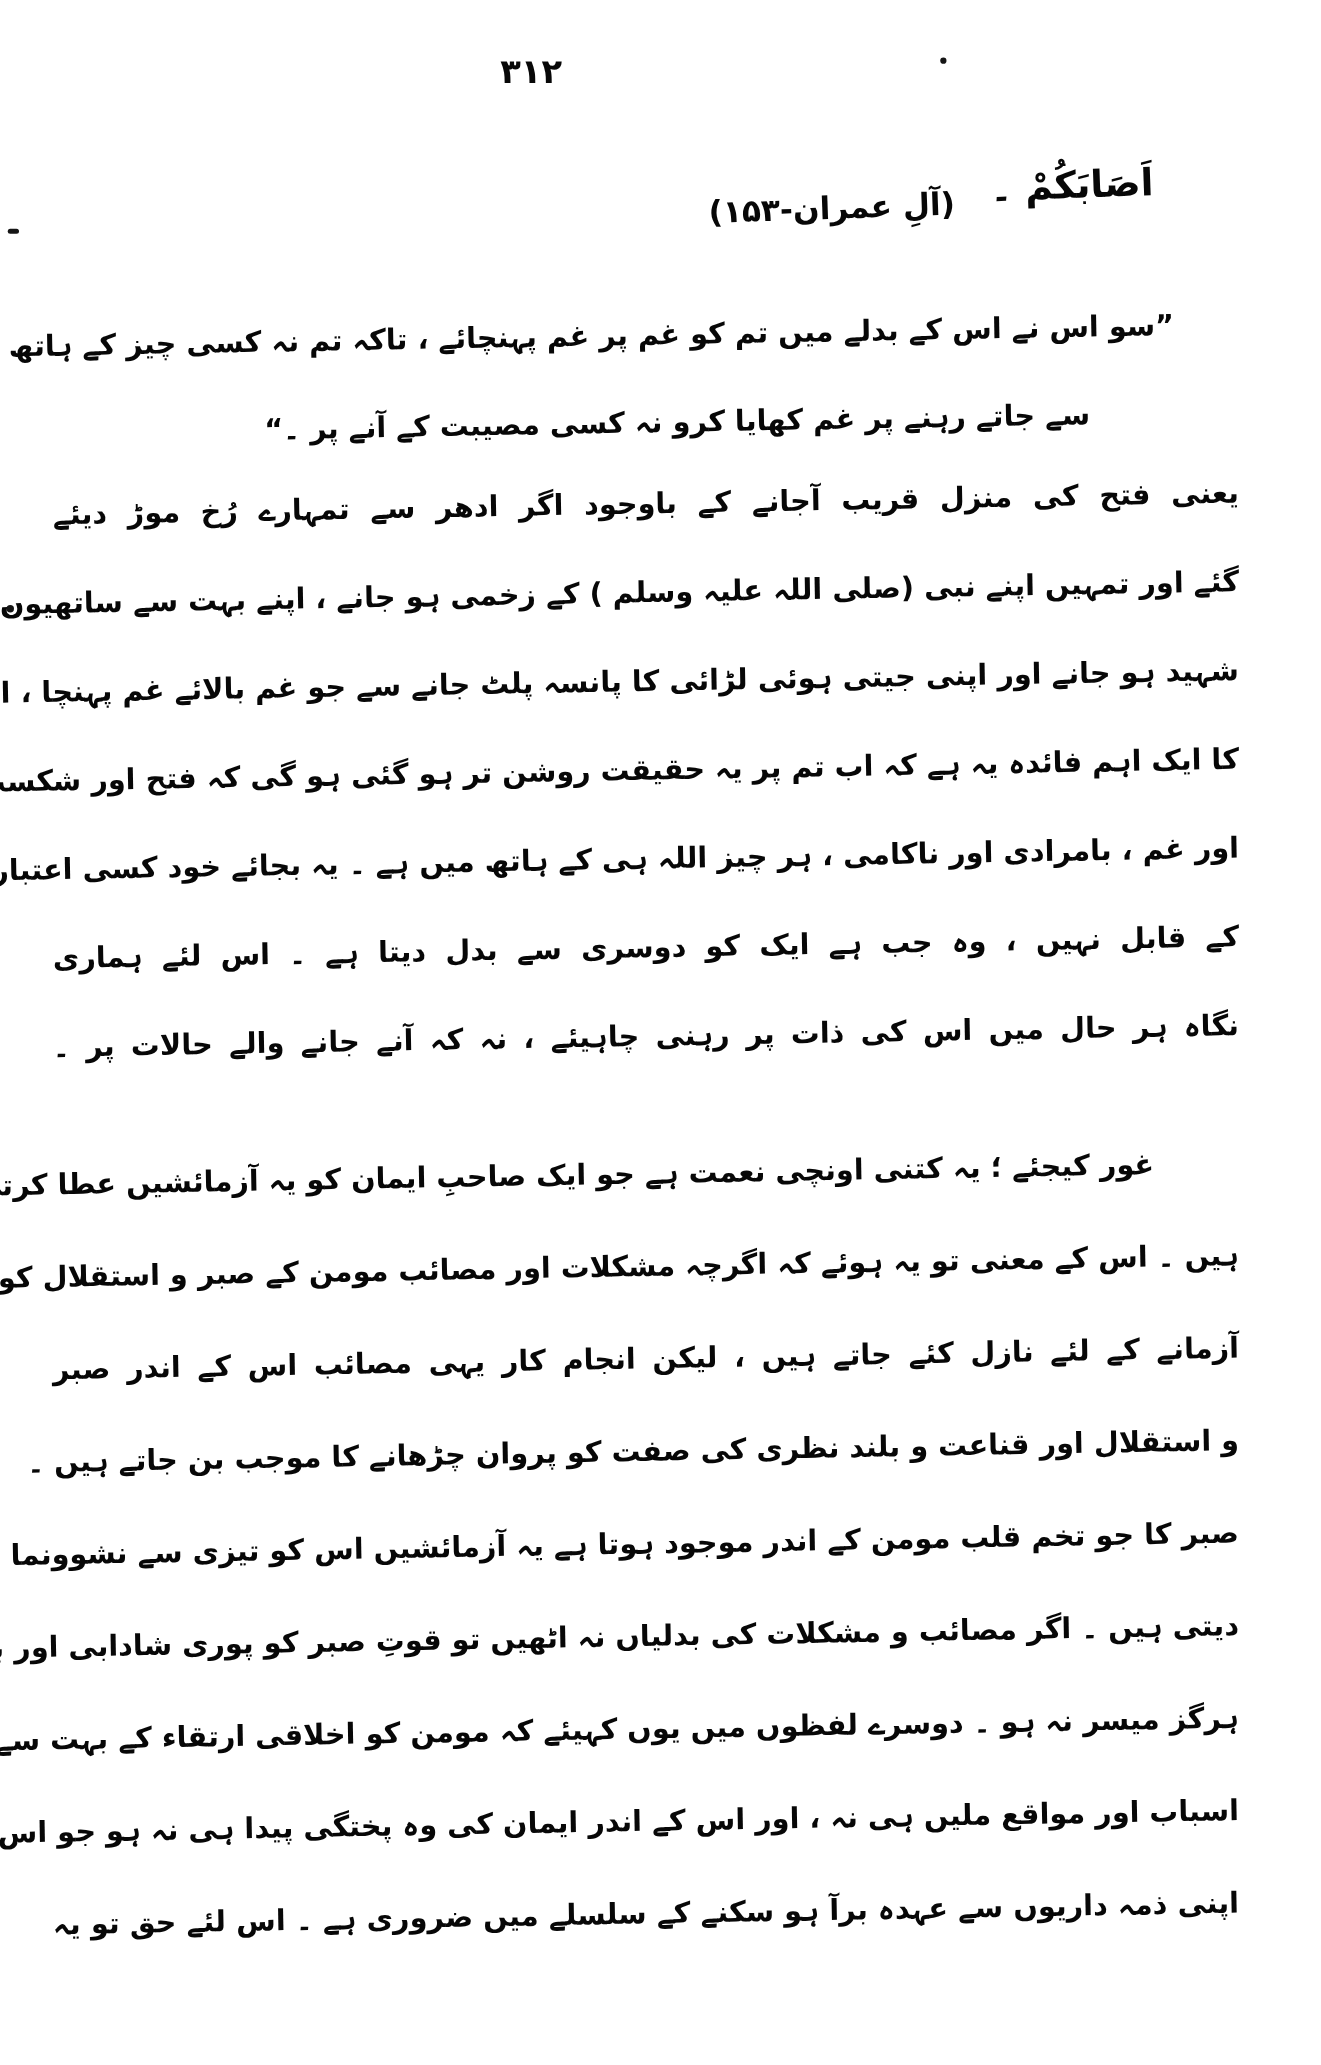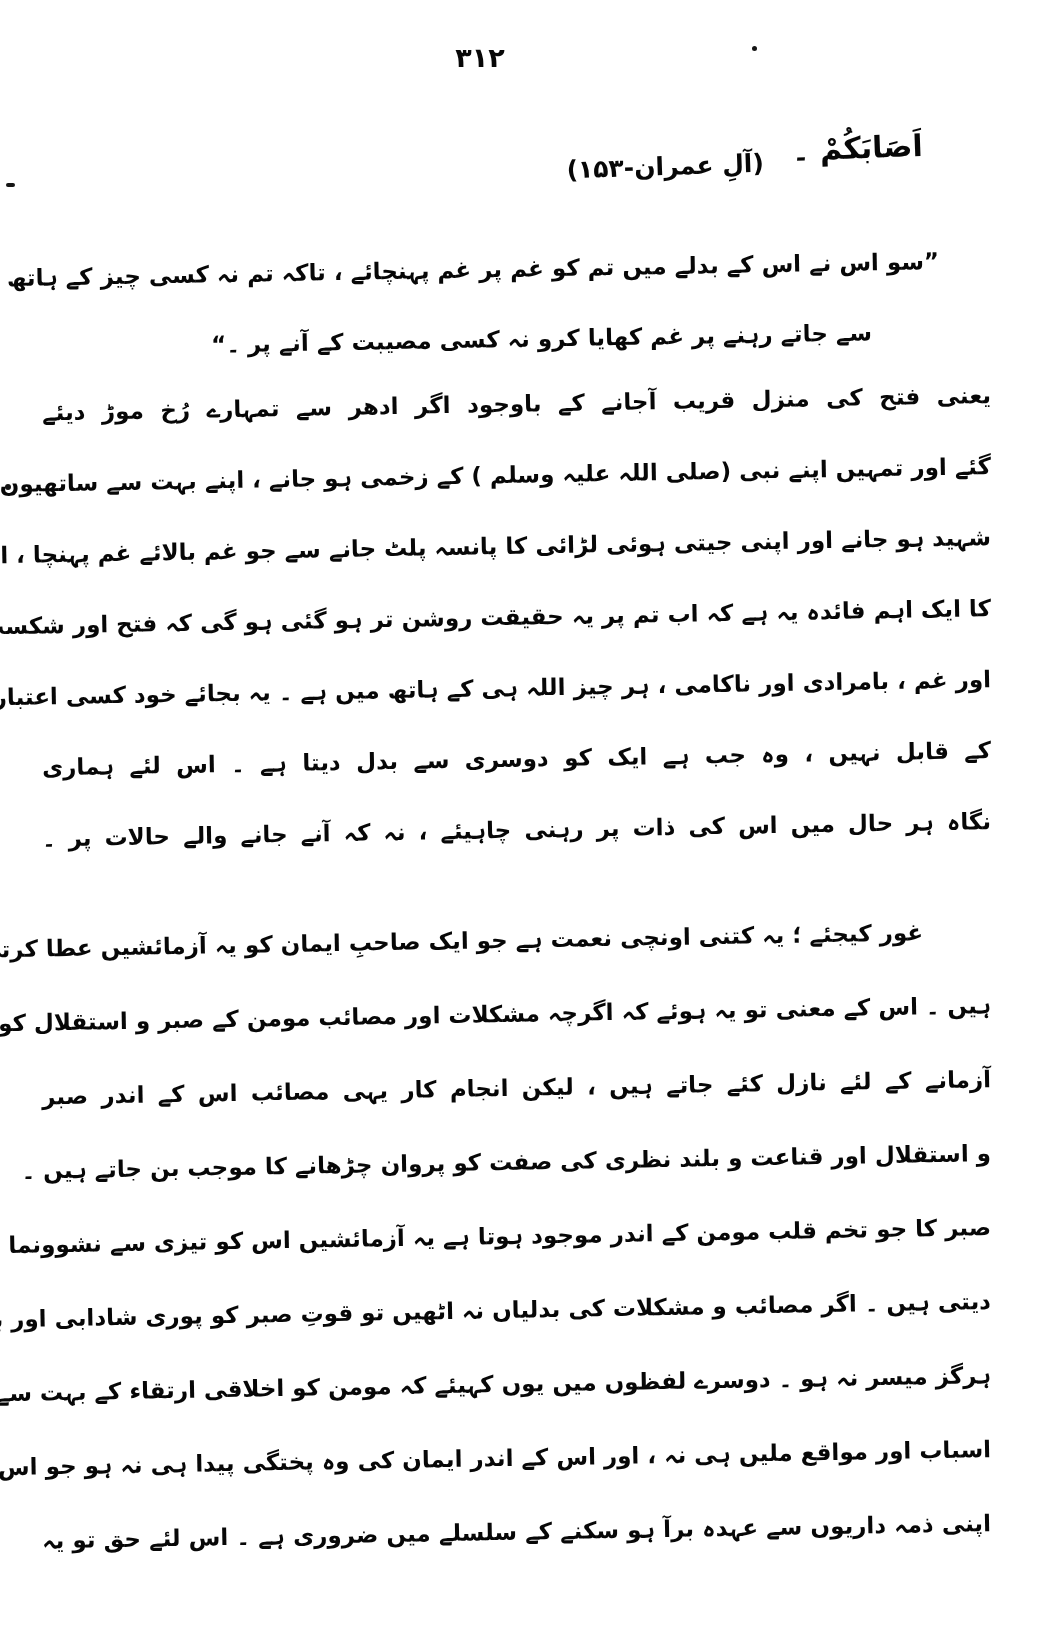--- a/index.html
+++ b/index.html
@@ -26,21 +26,21 @@
   #para1 .line{line-height:71px;}
   #para2 .line{line-height:74px;}
   .indent-q{padding-right:52px;}
   .indent-p{padding-right:68px;}
   .qline2{
     margin-right:100px;margin-left:150px;
     text-align:center;text-align-last:center;
   }
   #pagenum{
     position:absolute;top:42px;left:400px;width:160px;
-    text-align:center;
+    text-align:left;
     font-size:27px;font-weight:700;
     letter-spacing:2px;
   }
   #heading{
     position:absolute;top:128px;right:134px;
     font-size:30px;font-weight:700;
     transform:rotate(-2deg);
     transform-origin:100% 50%;
     white-space:nowrap;
   }

